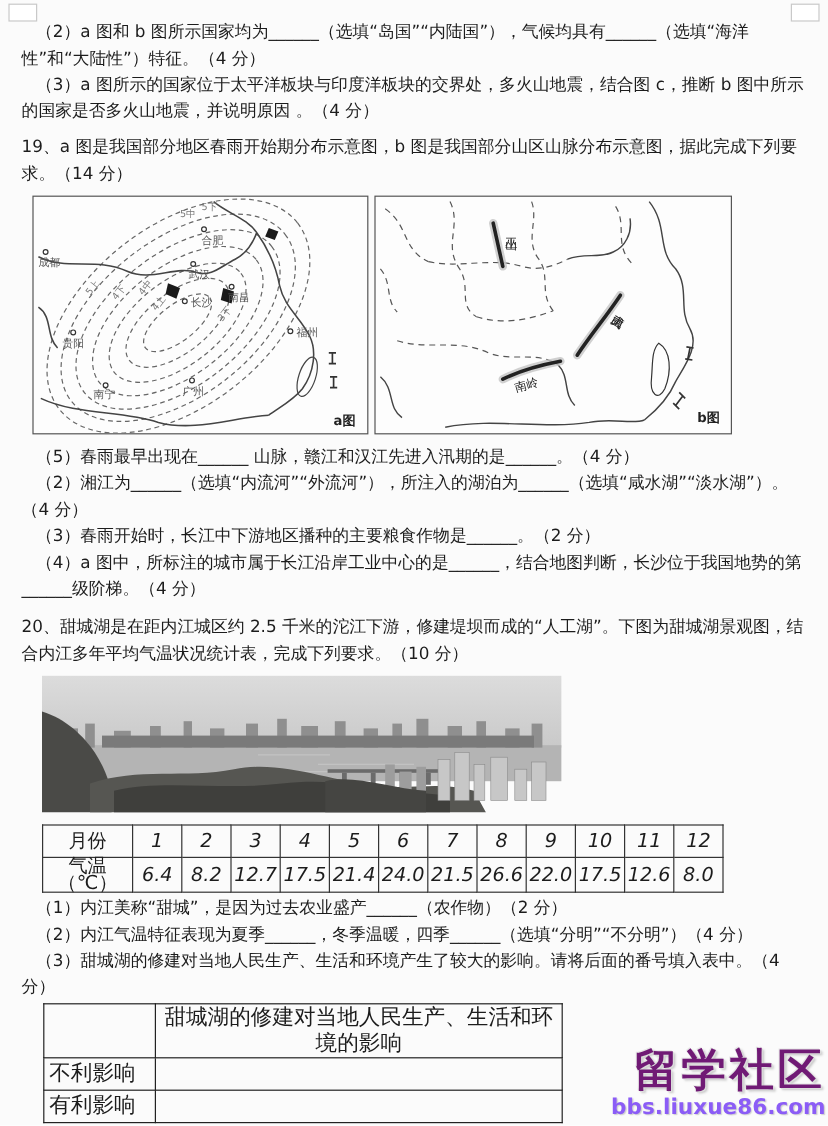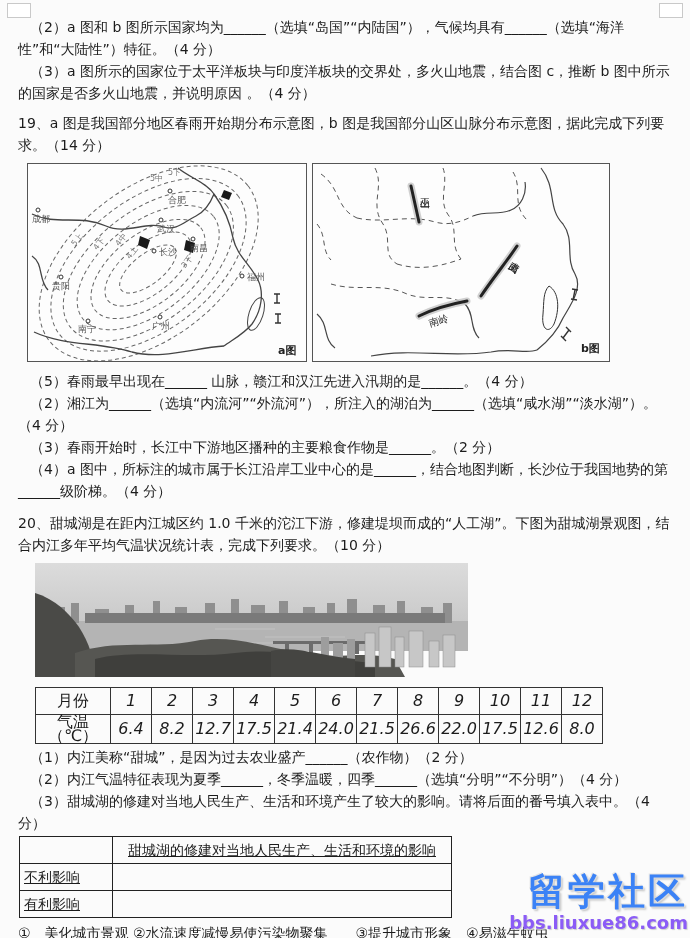--- a/index.html
+++ b/index.html
@@ -18,32 +18,32 @@
   .maps{display:flex; gap:5px; margin:7px 0 0 27px;}
   .mapbox{background:#fdfdfd; border:1px solid #555;}
   .subs p{margin:0 18px; text-indent:12px;}
   .photo{display:block; margin:7px 0 0 35px;}
   table{border-collapse:collapse;}
   .temps{margin:10px 0 0 35px; font-size:16px; line-height:14px;}
   .temps td,.temps th{border:1px solid #333; height:26px; padding:0 2px; text-align:center; font-weight:normal;}
   .temps .hcol{width:70px;}
   .temps .mcol{width:36px;}
   .temps .num{font-style:italic;}
-  .impact{margin:2px 0 0 19px; font-size:14px;text-decoration:underline;}
+  .impact{margin:2px 0 0 36px; font-size:18px;}
   .impact td,.impact th{border:1px solid #222; padding:0 4px; font-weight:normal;}
   .impact .rowlab{width:84px; height:26px; text-align:left;}
   .impact .wide{width:330px; text-align:center;}
   .impact .hrow{height:22px;}
   .options{margin:4px 18px 0 18px;}
   .watermark{
     position:absolute; right:2px; bottom:4px; text-align:right; z-index:5;
     pointer-events:none;
   }
   .watermark .wm-title{
-    font-size:37px; font-weight:bold; letter-spacing:3px; color:#3b82f6;
+    font-size:37px; font-weight:bold; letter-spacing:3px; color:#701a75;
     text-shadow:1px 1px 0 #dcdcdc, 2px 2px 2px #c6c6c6, -1px -1px 0 #e6e6e6;
     line-height:40px;
   }
   .watermark .wm-url{
     font-size:18px; font-weight:bold; color:#8b5cf6;
     text-shadow:1px 1px 1px #cdcdcd; line-height:22px;
   }
   svg text{font-family:"DejaVu Sans","Liberation Sans",sans-serif;}
   .citylab{font-size:9px; fill:#555;}
   .isolab{font-size:8px; fill:#777;}
@@ -175,21 +175,21 @@
   </div>
 
   <div class="subs" style="margin-top:8px">
     <p>（5）春雨最早出现在______ 山脉，赣江和汉江先进入汛期的是______。（4 分）</p>
     <p>（2）湘江为______（选填“内流河”“外流河”），所注入的湖泊为______（选填“咸水湖”“淡水湖”）。（4 分）</p>
     <p>（3）春雨开始时，长江中下游地区播种的主要粮食作物是______。（2 分）</p>
     <p>（4）a 图中，所标注的城市属于长江沿岸工业中心的是______，结合地图判断，长沙位于我国地势的第______级阶梯。（4 分）</p>
   </div>
 
   <div class="spacer10"></div>
-  <p class="intro">20、甜城湖是在距内江城区约 1.0 千米的沱江下游，修建堤坝而成的“人工湖”。下图为甜城湖景观图，结合内江多年平均气温状况统计表，完成下列要求。（10 分）</p>
+  <p class="intro">20、甜城湖是在距内江城区约 2.5 千米的沱江下游，修建堤坝而成的“人工湖”。下图为甜城湖景观图，结合内江多年平均气温状况统计表，完成下列要求。（10 分）</p>
 
   <svg class="photo" width="433" height="114" viewBox="0 0 433 114">
     <defs>
       <linearGradient id="sky" x1="0" y1="0" x2="0" y2="1">
         <stop offset="0" stop-color="#dcdcdc"></stop>
           <stop offset="1" stop-color="#c9c9c9"></stop>
       </linearGradient>
     </defs>
     <rect x="0" y="0" width="433" height="60" fill="url(#sky)"></rect>
     <rect x="0" y="58" width="433" height="30" fill="#b4b4b4"></rect>

